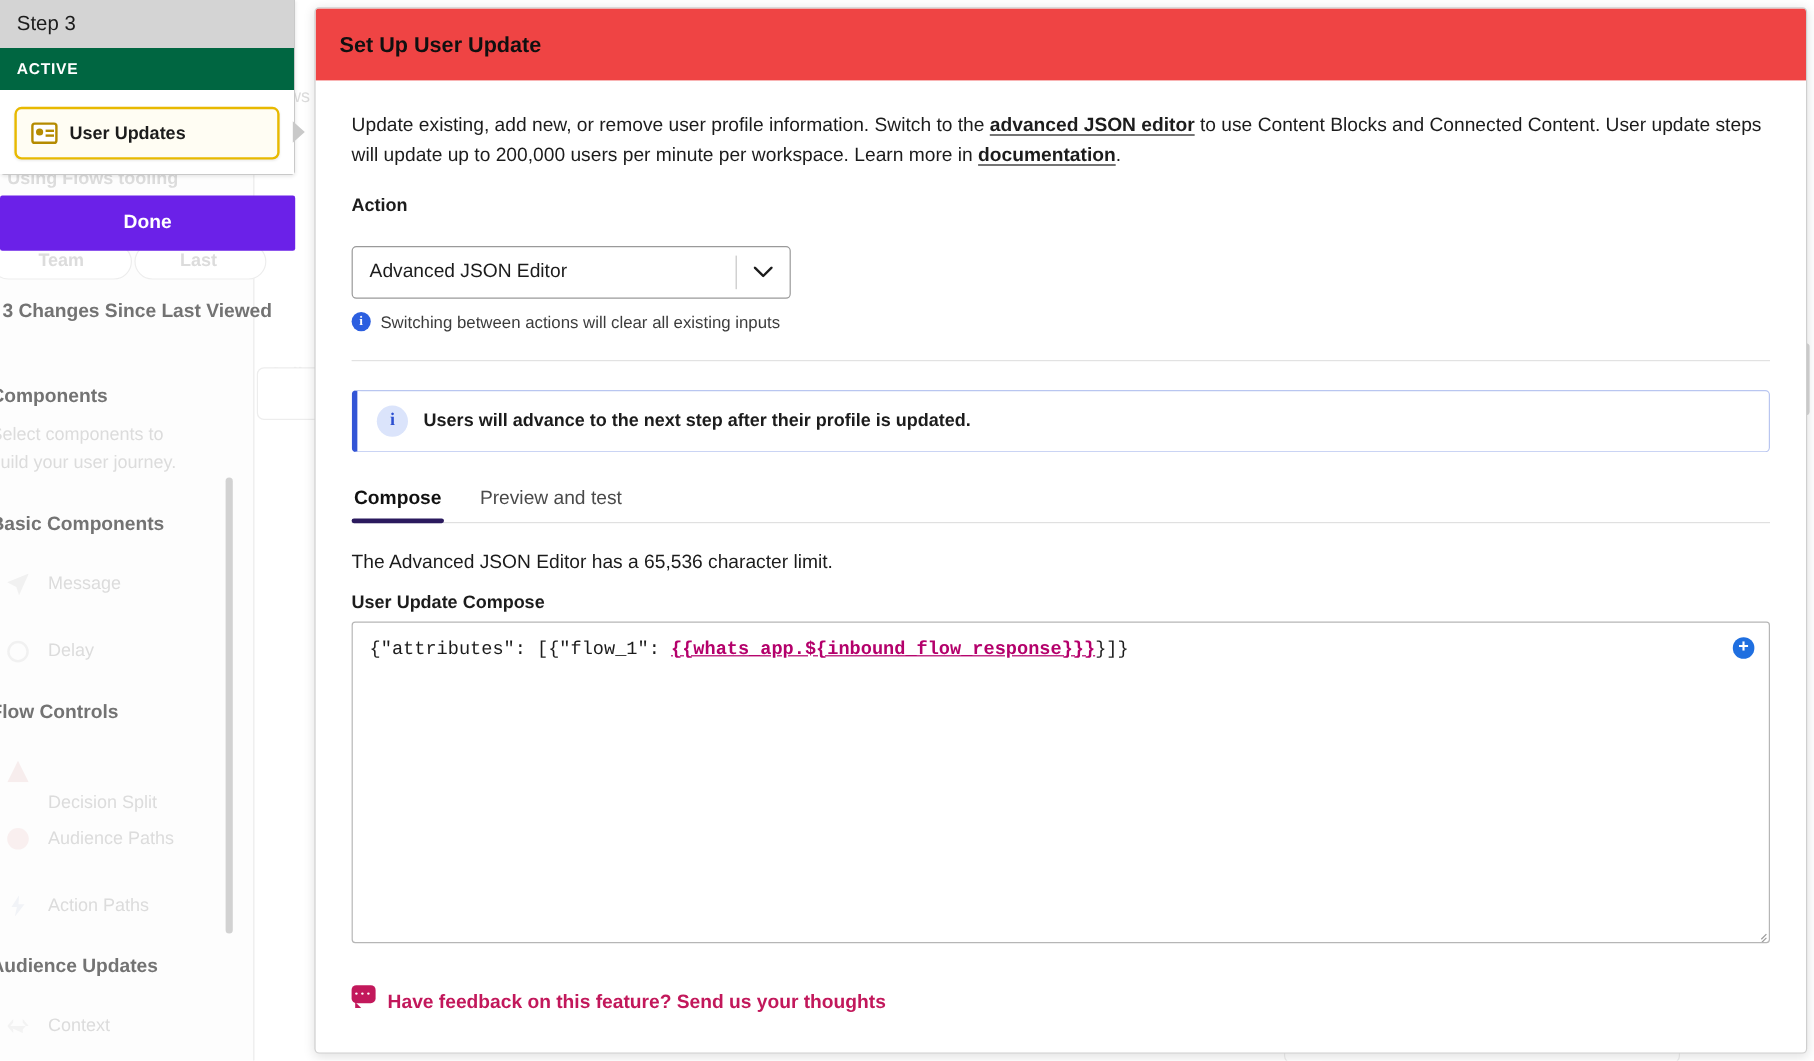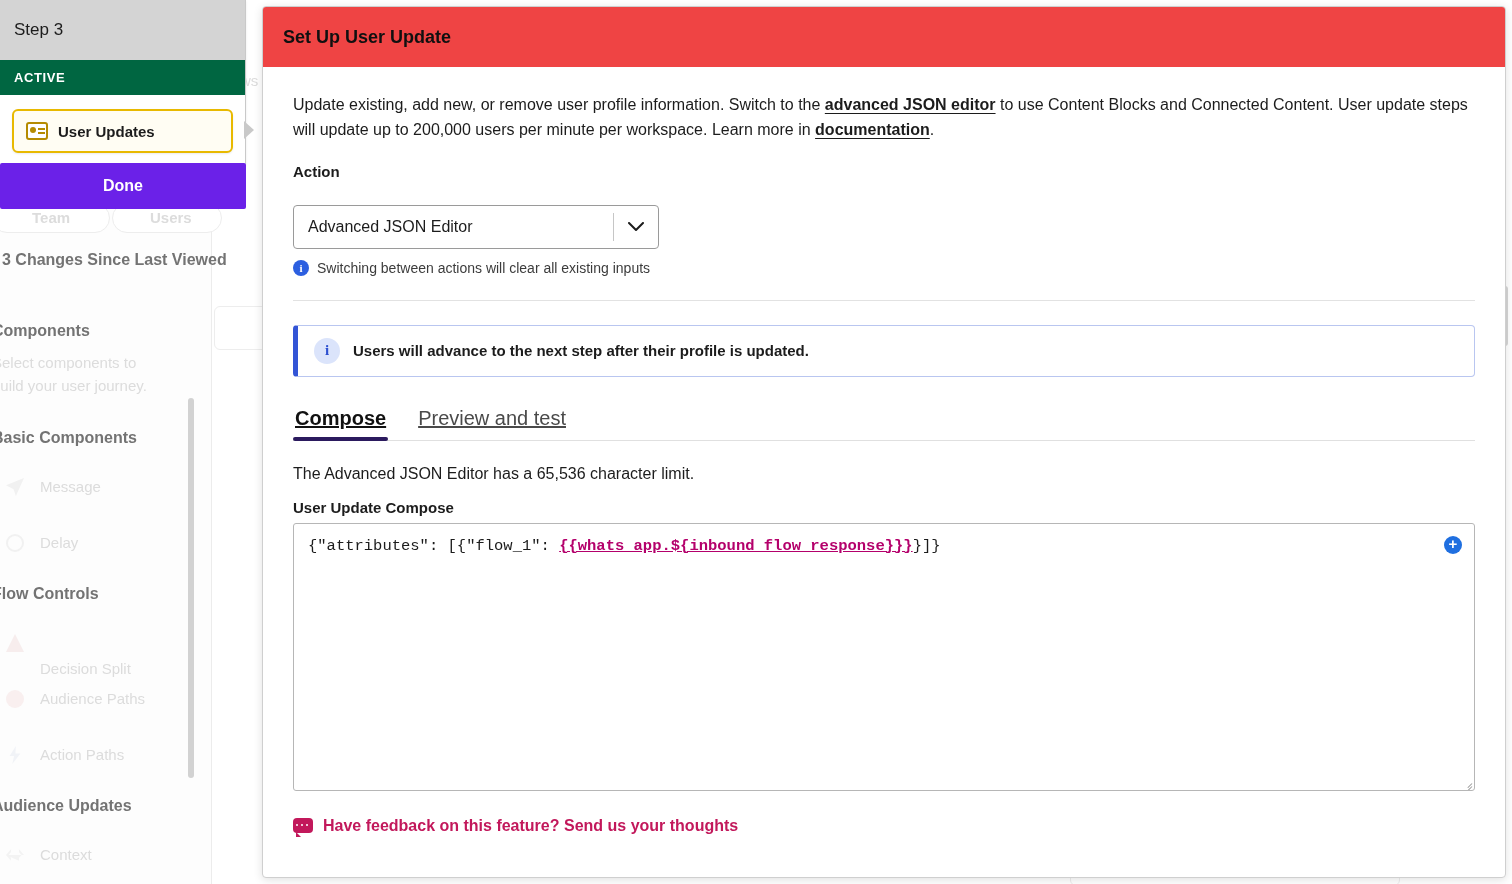--- a/index.html
+++ b/index.html
@@ -78,21 +78,21 @@
     width: 246px;
     background: #ffffff;
     border: 1px solid #c9c9c9;
     border-top: none;
     border-left: none;
     border-radius: 0 0 4px 4px;
     z-index: 40;
     box-shadow: 0 1px 3px rgba(0,0,0,0.08);
   }
   .step-header {
-    height: 60px;
+    height: 40px;
     background: #d4d4d4;
     display: flex;
     align-items: center;
     padding-left: 14px;
     font-size: 17px;
     color: #1c1c1c;
   }
   .step-active {
     height: 35px;
     background: #006641;
@@ -317,25 +317,24 @@
   }
 
   .tabs {
     margin-top: 24px;
     display: flex;
     gap: 28px;
     border-bottom: 1px solid #e0e0e0;
   }
   .tab {
     padding: 6px 2px 10px 2px;
-    font-size: 20px;
+    font-size: 16px;
     color: #4a4a4a;
     cursor: pointer;
     position: relative;
-    text-decoration: underline;
   }
   .tab.active {
     color: #111;
     font-weight: bold;
   }
   .tab.active::after {
     content: "";
     position: absolute;
     left: 0; right: 0; bottom: -1px;
     height: 4px;
@@ -416,20 +415,21 @@
     display: flex;
     align-items: center;
     gap: 10px;
     cursor: pointer;
   }
   .feedback-text {
     font-size: 16px;
     font-weight: bold;
     color: #c2185b;
     text-decoration: none;
+    margin-top: 15px;
   }
   .chat-icon {
     width: 20px; height: 15px;
     background: #c2185b;
     border-radius: 4px;
     position: relative;
     flex: 0 0 auto;
   }
   .chat-icon::after {
     content: "";
@@ -456,21 +456,21 @@
 
   <div class="bg-layer">
     <div class="bg-sidebar"></div>
 
     <div class="bg-text" style="left:240px; top:72px;">ws</div>
     <div class="bg-text" style="left:6px; top:140px; font-weight:bold;">Using Flows tooling</div>
 
     <div class="ghost-box" style="left:-8px; top:203px; width:118px; height:30px; border-radius:15px;"></div>
     <div class="bg-text" style="left:32px; top:209px; font-weight:bold;">Team</div>
     <div class="ghost-box" style="left:112px; top:203px; width:110px; height:30px; border-radius:15px;"></div>
-    <div class="bg-text" style="left:150px; top:209px; font-weight:bold;">Users</div>
+    <div class="bg-text" style="left:150px; top:209px; font-weight:bold;">Last</div>
 
     <div class="bg-text bg-title" style="left:2px; top:251px;">3 Changes Since Last Viewed</div>
 
     <div class="bg-text bg-title" style="left:-8px; top:322px;">Components</div>
     <div class="bg-text" style="left:224px; top:304px; font-weight:bold;">Coll</div>
 
     <div class="bg-text" style="left:-8px; top:354px;">Select components to</div>
     <div class="bg-text" style="left:-8px; top:377px;">build your user journey.</div>
 
     <div class="bg-text bg-title" style="left:-8px; top:429px;">Basic Components</div>

